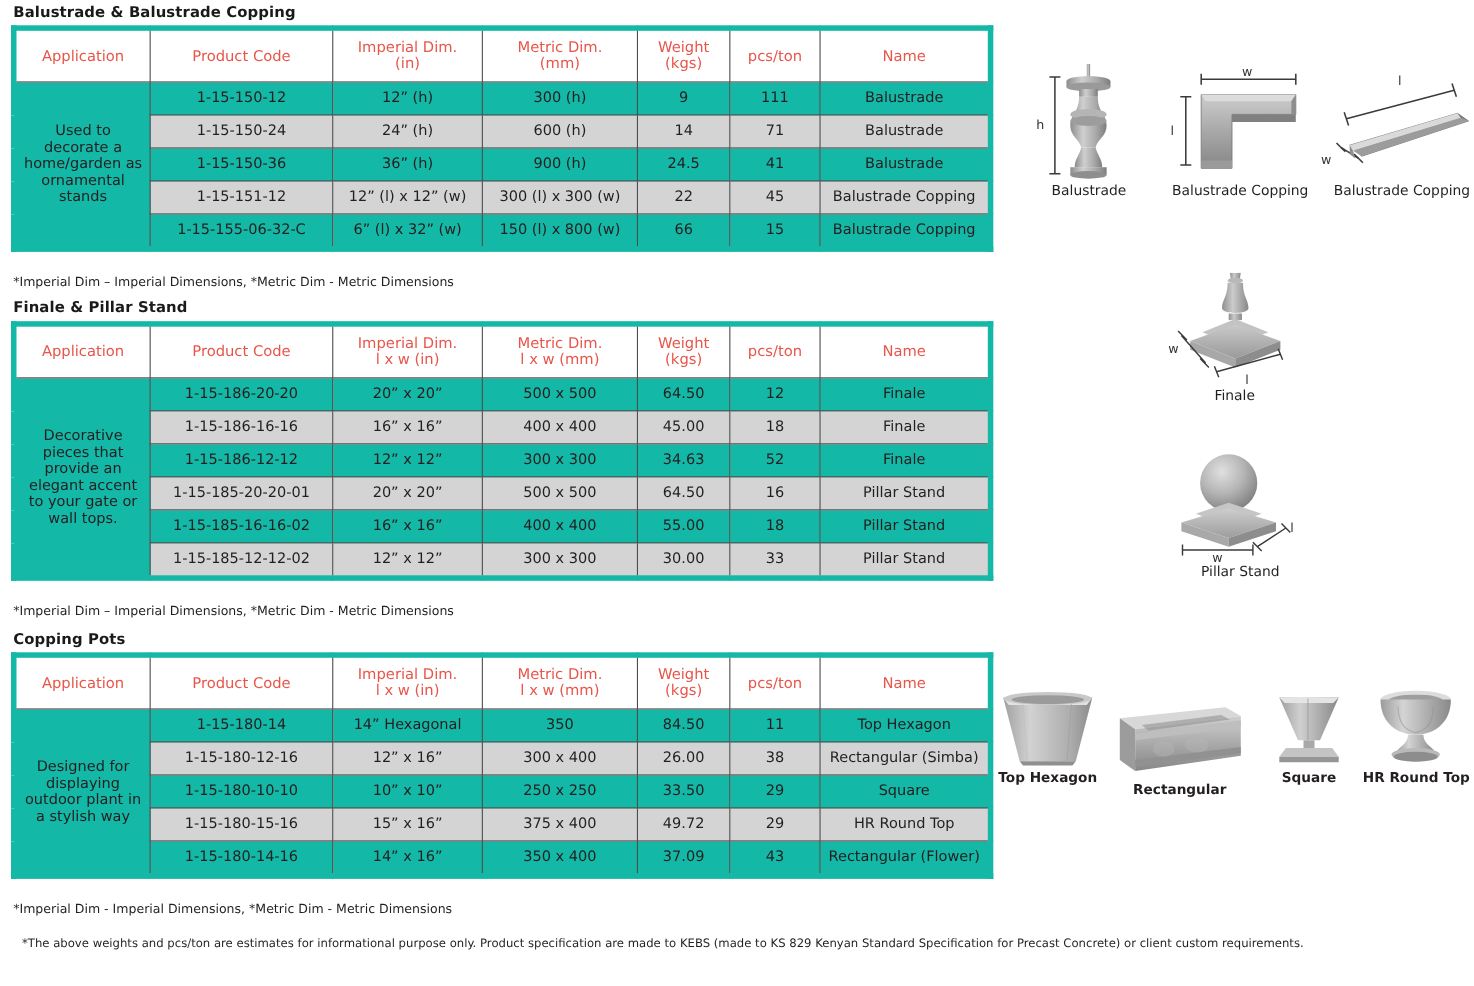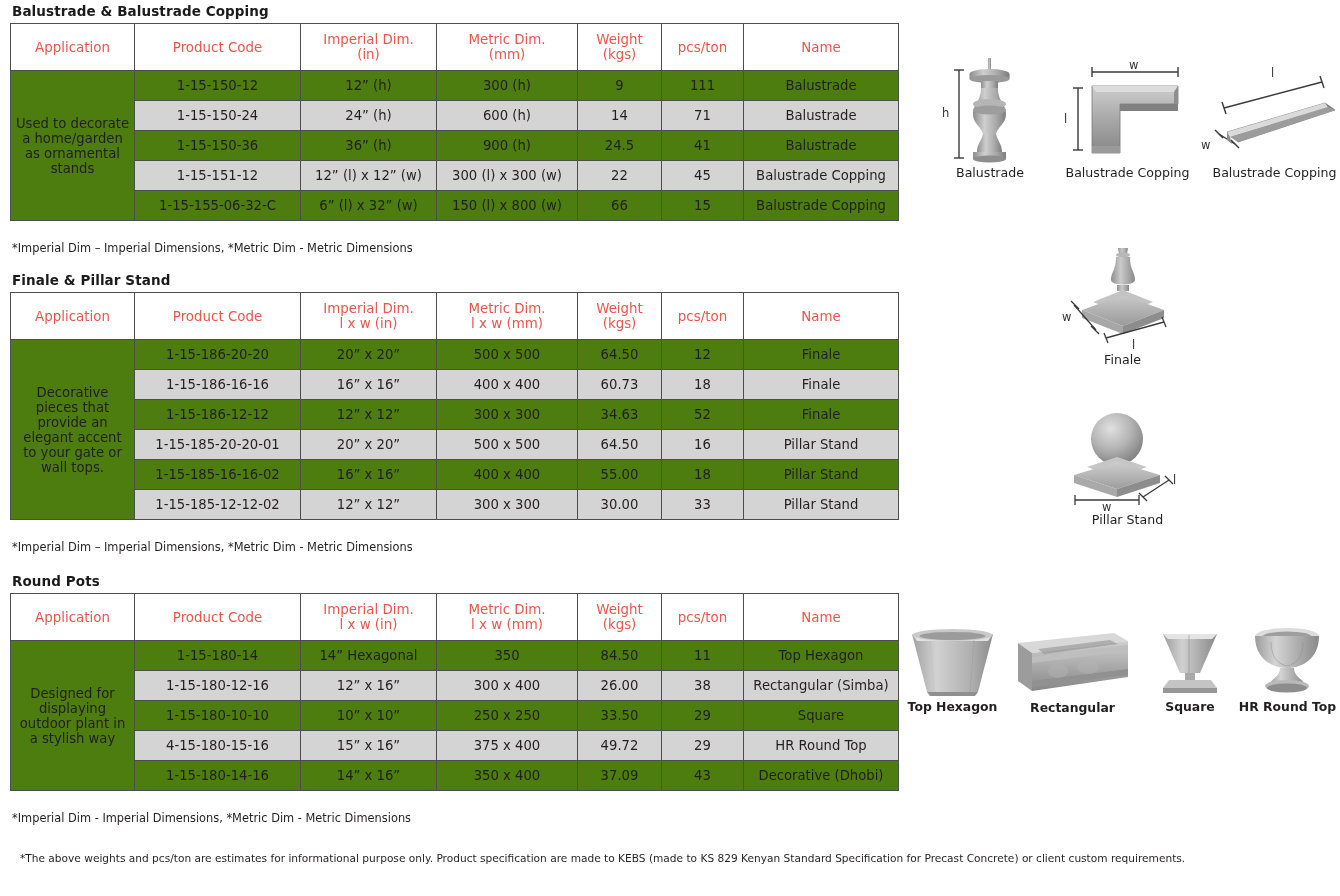--- a/index.html
+++ b/index.html
@@ -33,21 +33,21 @@
     letter-spacing: 0.1px;
     color: #1a1a1a;
     margin: 0 0 4px 2px;
     line-height: 16px;
   }
 
   table.spec {
     border-collapse: collapse;
     table-layout: fixed;
     background: #ffffff;
-    border: 1px solid #14b8a6;
+    border: 5px solid #14b8a6;
     padding-left: 42px;
   }
   table.spec td, table.spec th {
     border: 1px solid #4d4d4d;
     padding: 0 4px;
     font-size: 13.2px;
     font-weight: normal;
     text-align: center;
     vertical-align: middle;
     color: #231f20;
@@ -57,21 +57,21 @@
     color: #e8564b;
     background: #ffffff;
     height: 46px;
     font-size: 13.4px;
   }
   table.spec thead th .sub {
     display: block;
     font-size: 13.4px;
   }
   table.spec tbody tr td { height: 29px; }
-  tr.shade-a td { background: #4d7c0f; }
+  tr.shade-a td { background: #14b8a6; }
   tr.shade-b td { background: #d4d4d4; }
   td.app-cell {
     background: #e8e8e8;
     text-align: left;
     padding-left: 12px;
     padding-right: 6px;
     font-size: 13.2px;
     line-height: 20px;
     vertical-align: middle;
   }
@@ -259,21 +259,21 @@
           <td>20” x 20”</td>
           <td>500 x 500</td>
           <td>64.50</td>
           <td>12</td>
           <td class="name-cell">Finale</td>
         </tr>
         <tr class="shade-b">
           <td>1-15-186-16-16</td>
           <td>16” x 16”</td>
           <td>400 x 400</td>
-          <td>60.73</td>
+          <td>45.00</td>
           <td>18</td>
           <td class="name-cell">Finale</td>
         </tr>
         <tr class="shade-a">
           <td>1-15-186-12-12</td>
           <td>12” x 12”</td>
           <td>300 x 300</td>
           <td>34.63</td>
           <td>52</td>
           <td class="name-cell">Finale</td>
@@ -301,21 +301,21 @@
           <td>30.00</td>
           <td>33</td>
           <td class="name-cell">Pillar Stand</td>
         </tr>
       </tbody>
     </table>
     <div class="table-note">*Imperial Dim – Imperial Dimensions, *Metric Dim - Metric Dimensions</div>
   </div>
 
   <div class="section" id="section-flowerpots">
-    <div class="section-title">Round Pots</div>
+    <div class="section-title">Copping Pots</div>
     <table class="spec">
       <colgroup>
         <col class="c-app">
           <col class="c-code">
           <col class="c-imp">
           <col class="c-met">
         <col class="c-wt">
           <col class="c-pcs">
           <col class="c-name">
       </colgroup>
@@ -359,34 +359,34 @@
         </tr>
         <tr class="shade-a">
           <td>1-15-180-10-10</td>
           <td>10” x 10”</td>
           <td>250 x 250</td>
           <td>33.50</td>
           <td>29</td>
           <td class="name-cell">Square</td>
         </tr>
         <tr class="shade-b">
-          <td>4-15-180-15-16</td>
+          <td>1-15-180-15-16</td>
           <td>15” x 16”</td>
           <td>375 x 400</td>
           <td>49.72</td>
           <td>29</td>
           <td class="name-cell">HR Round Top</td>
         </tr>
         <tr class="shade-a">
           <td>1-15-180-14-16</td>
           <td>14” x 16”</td>
           <td>350 x 400</td>
           <td>37.09</td>
           <td>43</td>
-          <td class="name-cell">Decorative (Dhobi)</td>
+          <td class="name-cell">Rectangular (Flower)</td>
         </tr>
       </tbody>
     </table>
     <div class="table-note">*Imperial Dim - Imperial Dimensions, *Metric Dim - Metric Dimensions</div>
   </div>
 
   <div class="figure-group" id="fig-balustrade-row">
 
     <div class="fig" style="left:0px; top:0px; width:130px;">
       <div class="fig-art" style="height:108px;">
@@ -581,21 +581,21 @@
           <ellipse cx="52.5" cy="17" rx="40" ry="6" fill="#c9c9c9"></ellipse>
           <ellipse cx="52.5" cy="18" rx="33" ry="4" fill="#9b9b9b"></ellipse>
           <path d="M27 74 L78 74 L75 78 L30 78 Z" fill="#8f8f8f"></path>
           <path d="M30 22 L34 74" stroke="#bdbdbd" stroke-width="1" fill="none" opacity="0.5"></path>
           <path d="M74 22 L70 74" stroke="#9c9c9c" stroke-width="1" fill="none" opacity="0.5"></path>
         </svg>
       </div>
       <div class="fig-caption bold">Top Hexagon</div>
     </div>
 
-    <div class="fig" style="left:110px; top:1px; width:125px;">
+    <div class="fig" style="left:110px; top:11px; width:125px;">
       <div class="fig-art" style="height:82px;">
         <svg width="125" height="82" viewBox="0 0 125 82">
           <defs>
             <linearGradient id="gR1" x1="0" y1="0" x2="0" y2="1">
               <stop offset="0%" stop-color="#cfcfcf"></stop>
               <stop offset="55%" stop-color="#a6a6a6"></stop>
               <stop offset="100%" stop-color="#878787"></stop>
             </linearGradient>
           </defs>
           <path d="M8 24 L104 14 L118 22 L22 34 Z" fill="#d8d8d8"></path>

